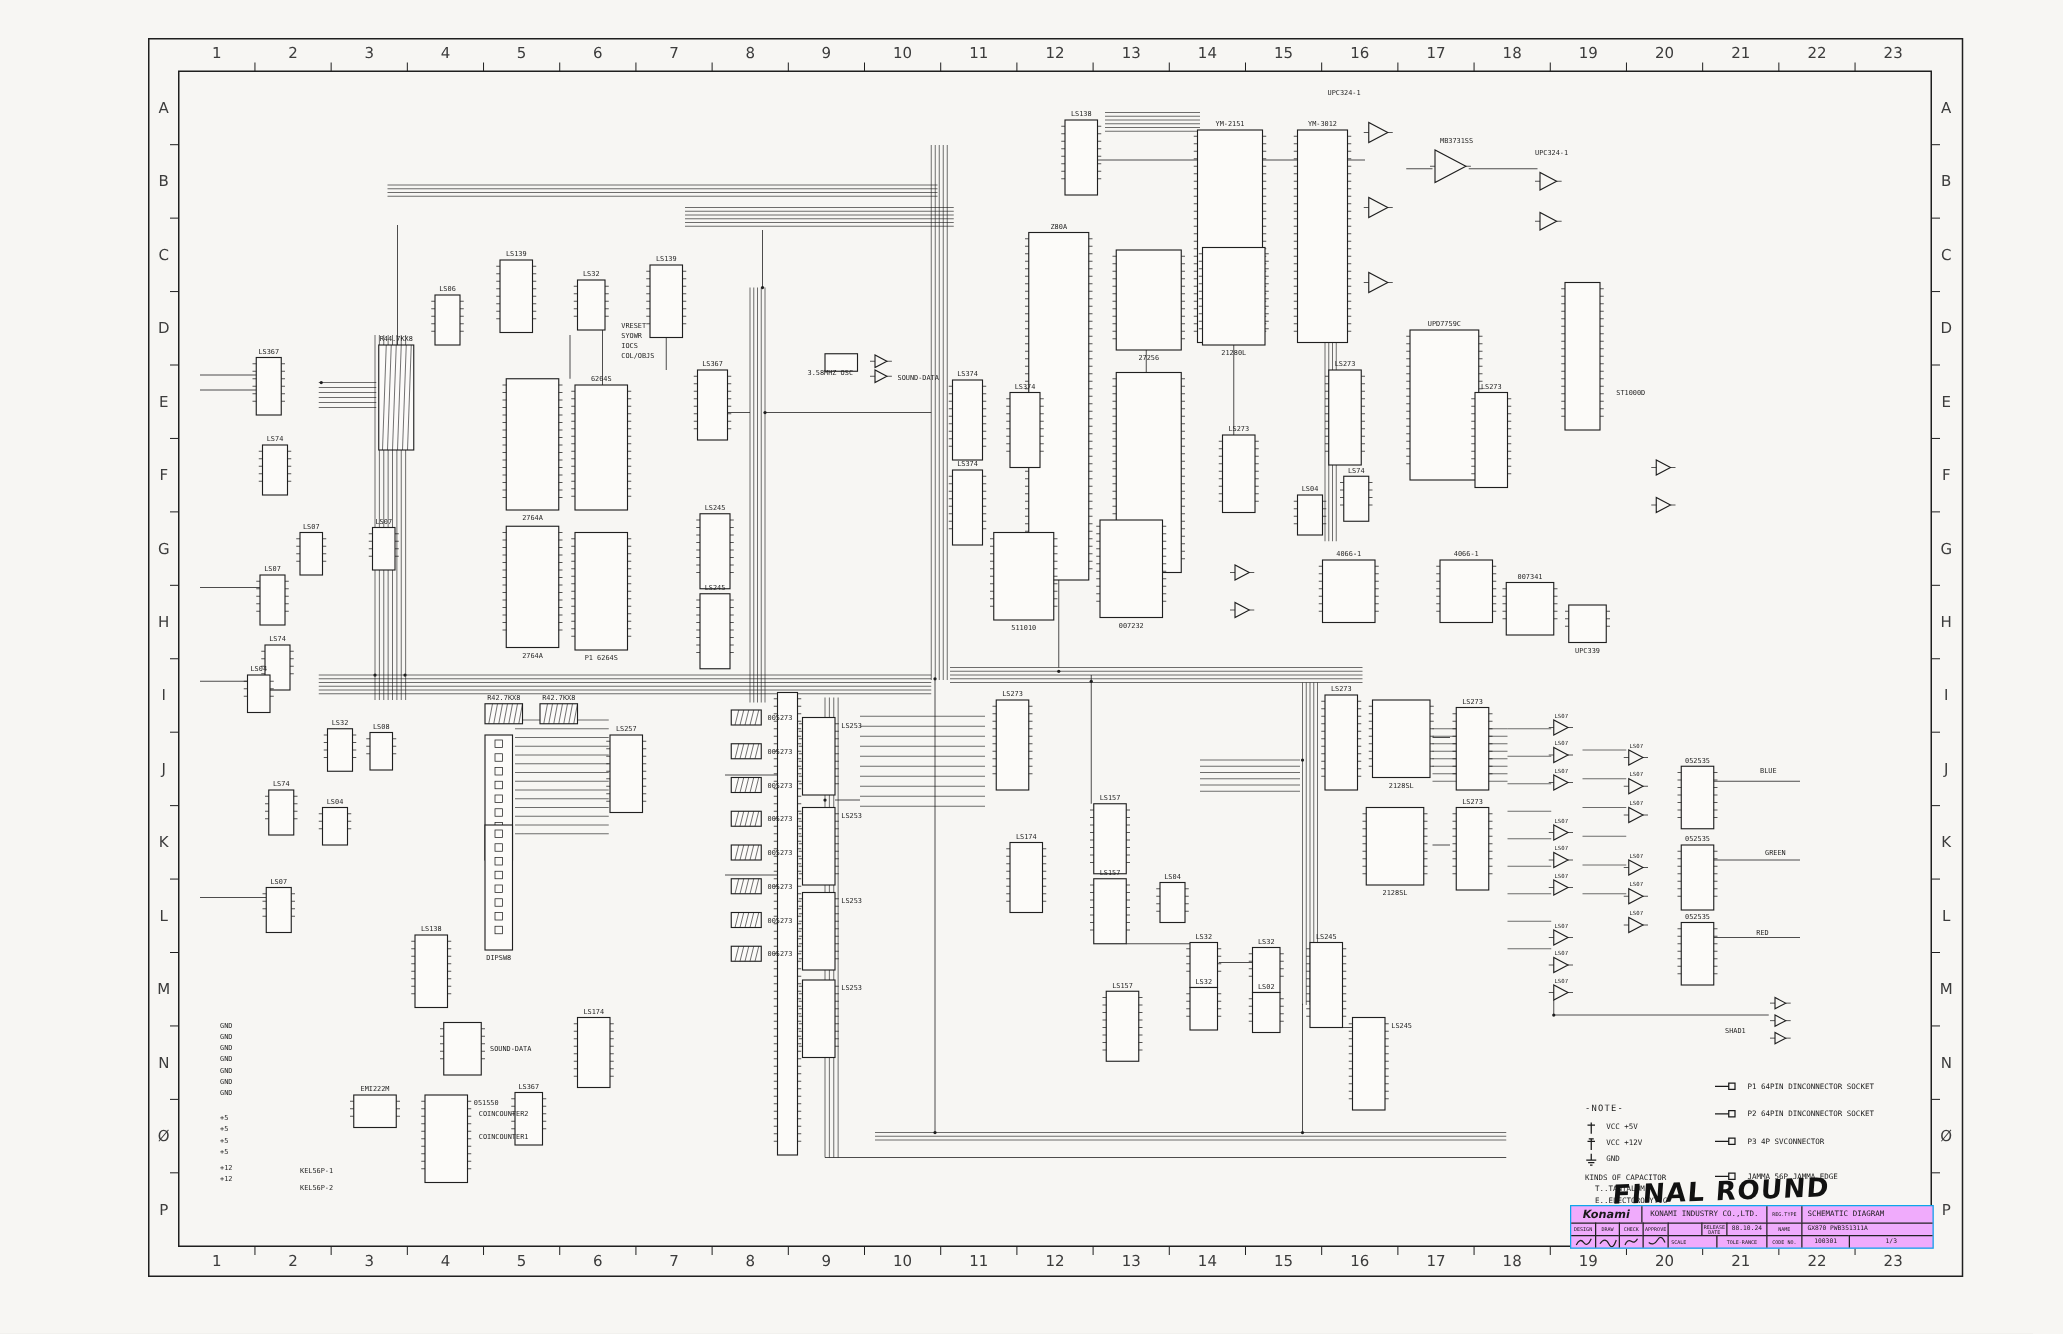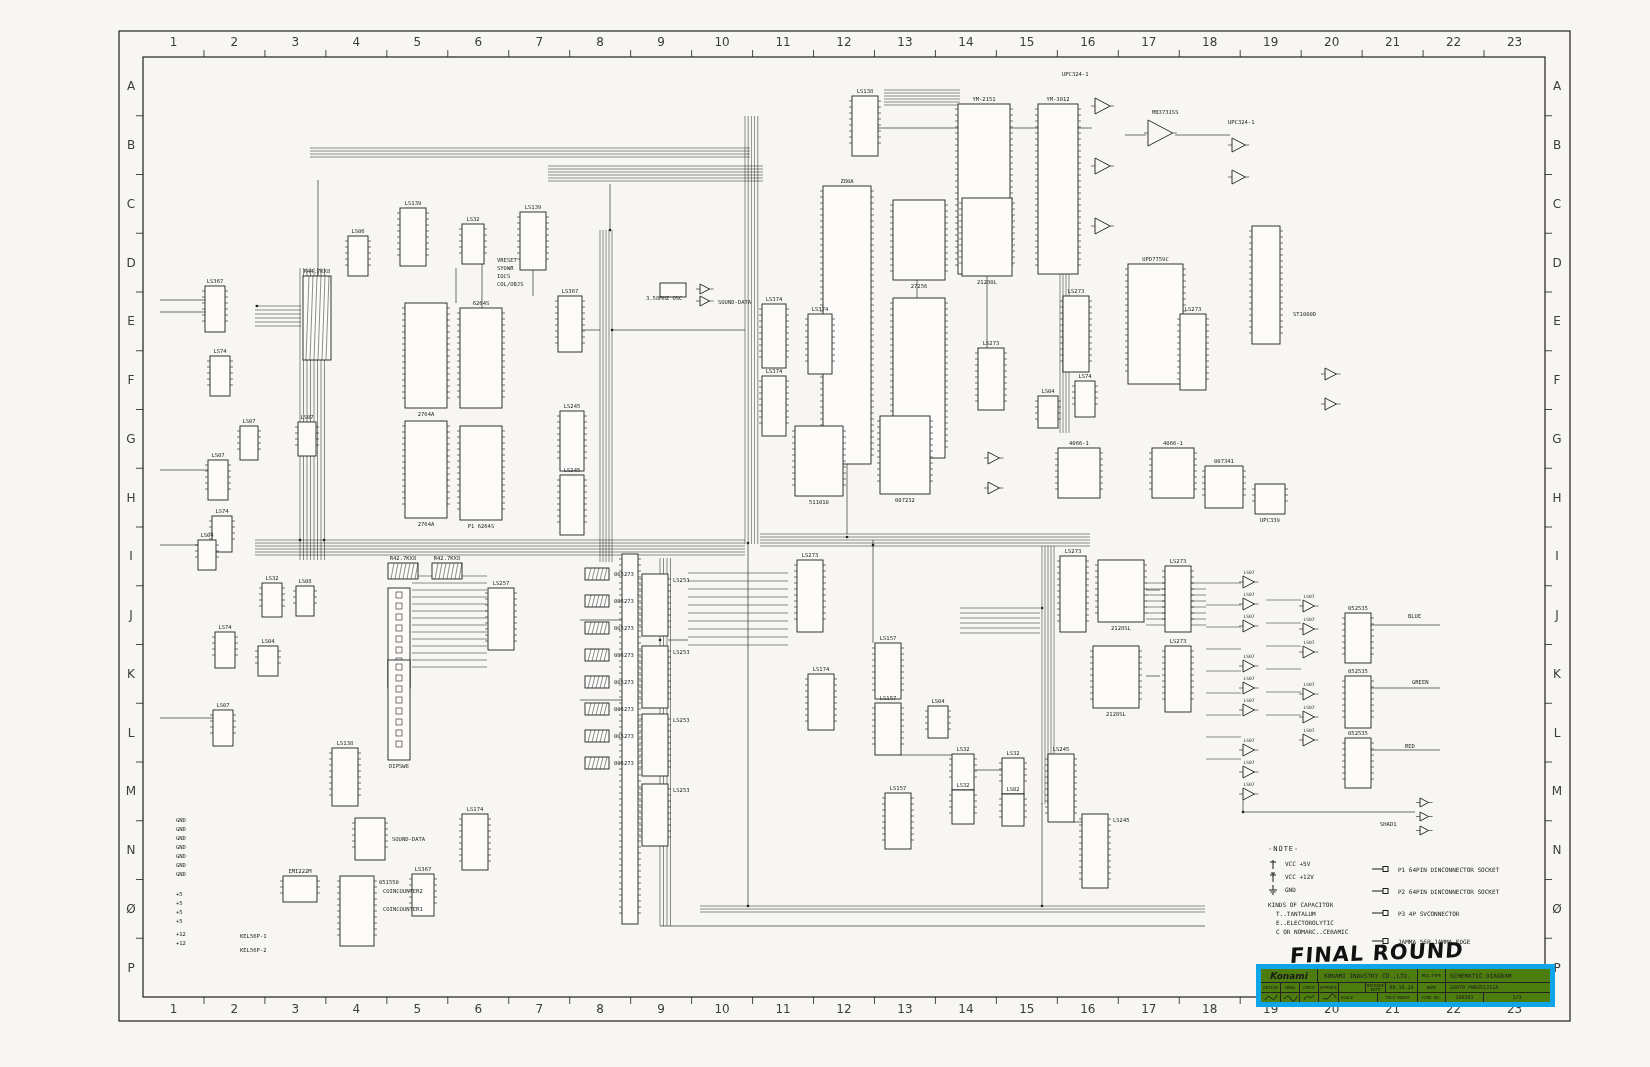--- a/index.html
+++ b/index.html
@@ -9,21 +9,21 @@
   .abs{position:absolute;}
   .note-block{font-size:6px;line-height:9px;}
   .note-title{font-size:7px;letter-spacing:1px;margin-bottom:3px;}
   .note-row{display:flex;align-items:center;gap:7px;height:13px;}
   .cap-title{font-size:6px;margin-top:4px;}
   .cap-item{font-size:6px;padding-left:8px;line-height:9px;}
   .legend-row{display:flex;align-items:center;gap:8px;height:22px;font-size:6px;white-space:nowrap;}
   .handwrite{font-family:"DejaVu Sans",sans-serif;font-size:21px;font-weight:700;
              transform:rotate(-2deg) skewX(-6deg);letter-spacing:1px;color:#111;white-space:nowrap;}
   
-  #tblock{position:absolute;left:1256px;top:964px;width:289px;height:33px;border:5px solid #0ea5e9;background:#4d7c0f;}
+  #tblock{position:absolute;left:1256px;top:964px;width:289px;height:33px;border:1px solid #0ea5e9;background:#f0abfc;}
   .cell{position:absolute;border-left:1px solid #222;border-top:1px solid #222;box-sizing:border-box;
         overflow:hidden;display:flex;align-items:center;justify-content:center;text-align:center;}
   .cell.first{border-left:none;}
   .cell.toprow{border-top:none;}
   .lbl4{font-size:4px;line-height:4px;}
   .lbl5{font-size:5px;line-height:5px;}
   .lbl6{font-size:6px;line-height:6px;}
   .logo{font-family:"DejaVu Sans",sans-serif;font-weight:800;font-size:9px;font-style:italic;letter-spacing:0;}
 </style>
 </head>
@@ -2242,21 +2242,21 @@
       <circle cx="300" cy="540" r="1.3" fill="#1f1f1f"></circle>
       <circle cx="324" cy="540" r="1.3" fill="#1f1f1f"></circle>
       <circle cx="610" cy="230" r="1.3" fill="#1f1f1f"></circle>
       <circle cx="748" cy="906" r="1.3" fill="#1f1f1f"></circle>
       <circle cx="1042" cy="906" r="1.3" fill="#1f1f1f"></circle>
       <circle cx="847" cy="537" r="1.3" fill="#1f1f1f"></circle>
       <circle cx="257" cy="306" r="1.3" fill="#1f1f1f"></circle>
       <circle cx="1243" cy="812" r="1.3" fill="#1f1f1f"></circle>
     </svg>
 
-  <div class="abs note-block" style="left:1268px;top:845px;width:130px;">
+  <div class="abs note-block" style="left:1268px;top:883px;width:130px;">
     <div class="note-title">-NOTE-</div>
     <div class="note-row">
       <svg width="10" height="12">
         <line x1="5" y1="2" x2="5" y2="11" stroke="#1a1a1a" stroke-width="1"></line>
         <line x1="2" y1="4" x2="8" y2="4" stroke="#1a1a1a" stroke-width="1"></line>
       </svg>
       <span>VCC +5V</span>
     </div>
     <div class="note-row">
       <svg width="10" height="12">

